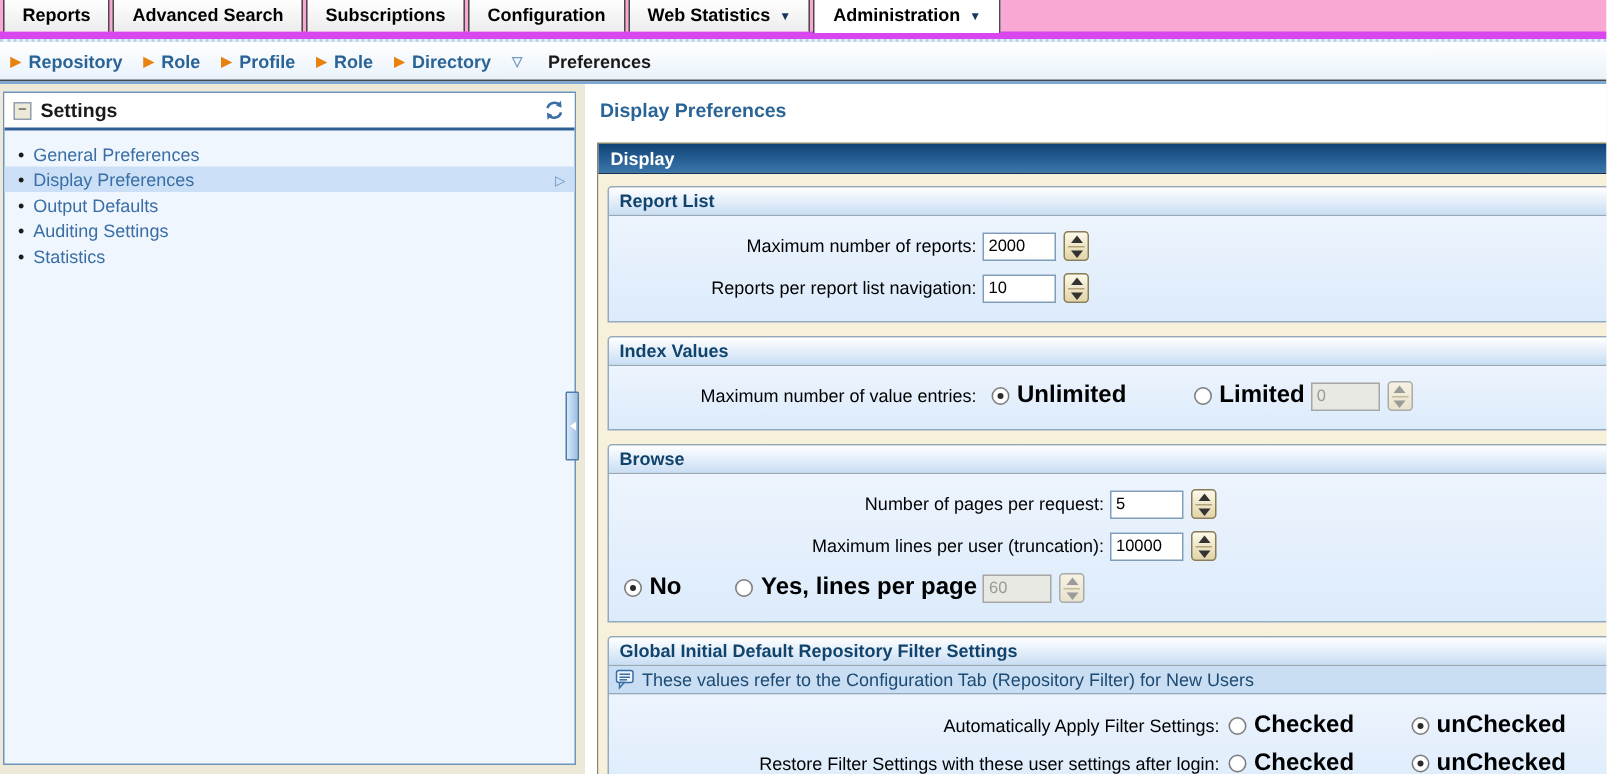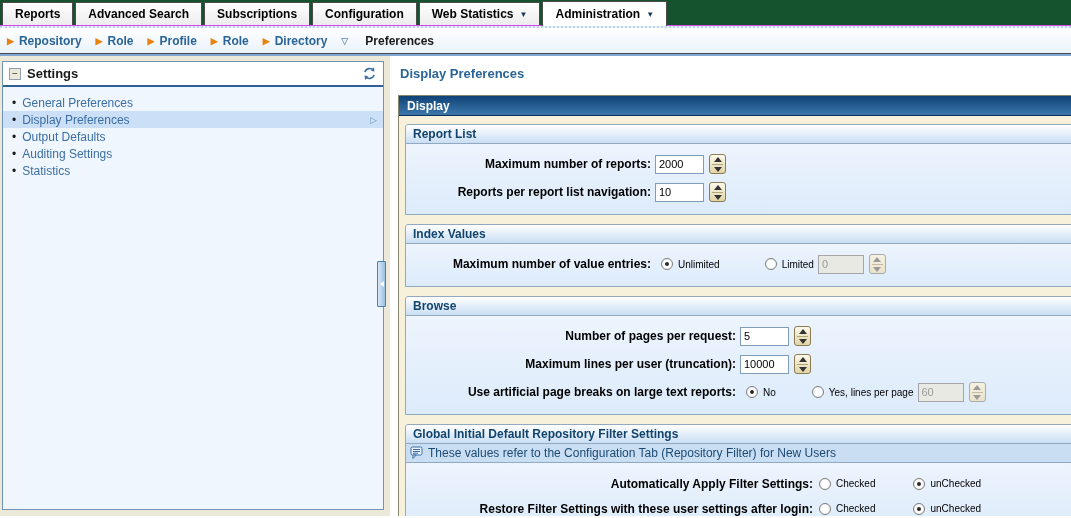--- a/index.html
+++ b/index.html
@@ -1,21 +1,21 @@
 <!DOCTYPE html>
 <html><head>
 <meta charset="utf-8">
 <style>
   * { margin:0; padding:0; box-sizing:border-box; }
   html,body { width:1071px; height:518px; overflow:hidden; background:#fff;
               font-family:"Liberation Sans", sans-serif; }
 
   
-  .tabbar { height:26px; background:#14532d; display:flex; align-items:flex-end;
-            padding-left:2px; border-bottom:1px solid #d946ef; position:relative; z-index:5; }
+  .tabbar { height:26px; background:#f9a8d4; display:flex; align-items:flex-end;
+            padding-left:2px; border-bottom:5px solid #d946ef; position:relative; z-index:5; }
   .tab { display:flex; align-items:center; gap:6px; height:23px; padding:0 12px;
          margin-right:2px; border:1px solid #4a4a4a; border-bottom:none;
          background:linear-gradient(#ffffff,#ececec); font-size:12px; font-weight:bold;
          color:#000; cursor:default; white-space:nowrap; }
   .tab.active { background:#fff; height:25px; position:relative; top:1px; z-index:6; }
   .caret { font-size:8px; color:#17385c; }
 
   
   .crumbs { height:28px; background:linear-gradient(#ffffff,#e9f2fb);
             border-top:2px dotted #b9d2ea; border-bottom:1px solid #4a4a4a;
@@ -68,21 +68,21 @@
   .group-body { background:#f7f1dc; padding:6px 5px 6px 5px; }
 
   .section { border:1px solid #93a9bf; margin:2px 1px 9px 1px; border-radius:3px 3px 0 0; }
   .section:last-child { margin-bottom:3px; }
   .sec-head { height:19px; line-height:19px; padding-left:7px; font-size:12px; font-weight:bold;
               color:#11446d; background:linear-gradient(#ffffff,#c9def4);
               border-bottom:1px solid #93a9bf; border-radius:2px 2px 0 0; }
   .sec-body { background:linear-gradient(#edf4fd,#dcebfb); padding:6px 0 8px 0; }
 
   .row { display:flex; align-items:center; height:28px; }
-  .row-label { font-size:12px; font-weight:bold; color:#000; text-align:right; flex-shrink:0; }
+  .row-label { font-size:12px; font-weight:normal; color:#000; text-align:right; flex-shrink:0; }
   .w-report { width:245px; } .w-index { width:245px; }
   .w-browse { width:330px; } .w-global { width:407px; }
 
   input.num { margin-left:4px; width:49px; height:19px; border:1px solid #7f9db9;
               font-family:"Liberation Sans",sans-serif; font-size:11px; padding:0 3px;
               background:#fff; color:#000; }
   input.num:disabled { background:#e9e9e4; color:#9a9a9a; border-color:#a6a6a6; }
   input.num.narrow { width:46px; }
 
   .spinner { margin-left:5px; width:17px; height:20px; border:1px solid #8a7d55; border-radius:3px;
@@ -96,21 +96,21 @@
   .spinner.disabled { border-color:#aaa; background:linear-gradient(#f6f1e2,#e9e2cb); }
   .spinner.disabled .sp-up { border-bottom-color:#9a9a9a; }
   .spinner.disabled .sp-down { border-top-color:#9a9a9a; }
   .spinner.disabled .sp-div { background:#c4bca2; }
 
   .radio { width:12px; height:12px; border-radius:50%; border:1px solid #7c7c7c;
            background:radial-gradient(#ffffff 55%,#d8d8d8); position:relative;
            flex-shrink:0; cursor:pointer; }
   .radio.checked::after { content:""; position:absolute; left:3px; top:3px; right:3px; bottom:3px;
            border-radius:50%; background:#2b2b2b; }
-  .radio-label { font-size:10px; font-weight:normal; color:#000; margin-left:5px; white-space:nowrap; }
+  .radio-label { font-size:16px; font-weight:bold; color:#000; margin-left:5px; white-space:nowrap; }
   .gap-index { margin-left:45px; } .gap-browse { margin-left:36px; } .gap-global { margin-left:38px; }
   .ml6 { margin-left:6px; } .ml8 { margin-left:8px; } .ml10 { margin-left:10px; }
 
   .note-row { height:19px; background:#c9def3; border-bottom:1px solid #93a9bf;
               display:flex; align-items:center; padding-left:4px; font-size:12px; color:#1c4a73; }
   .note-row svg { margin-right:4px; }
   .rows-pad { padding:8px 0 9px 0; background:linear-gradient(#edf4fd,#dcebfb); }
   .row-sm { height:25px; }
 </style>
 </head>
@@ -279,21 +279,20 @@
             <div class="row">
               <span class="row-label w-browse">Maximum lines per user (truncation):</span>
               <input class="num" value="10000" style="">
               <span class="spinner">
                   <span class="sp-up"></span>
                   <span class="sp-div"></span>
                   <span class="sp-down"></span>
                 </span>
             </div>
             <div class="row">
-              <span class="row-label w-browse">Use artificial page breaks on large text reports:</span>
               <span class="radio ml10 checked"></span>
               <span class="radio-label">No</span>
               <span class="radio gap-browse"></span>
               <span class="radio-label">Yes, lines per page</span>
               <input class="num narrow ml8" disabled="" value="60" style="">
               <span class="spinner disabled">
                   <span class="sp-up"></span>
                   <span class="sp-div"></span>
                   <span class="sp-down"></span>
                 </span>

